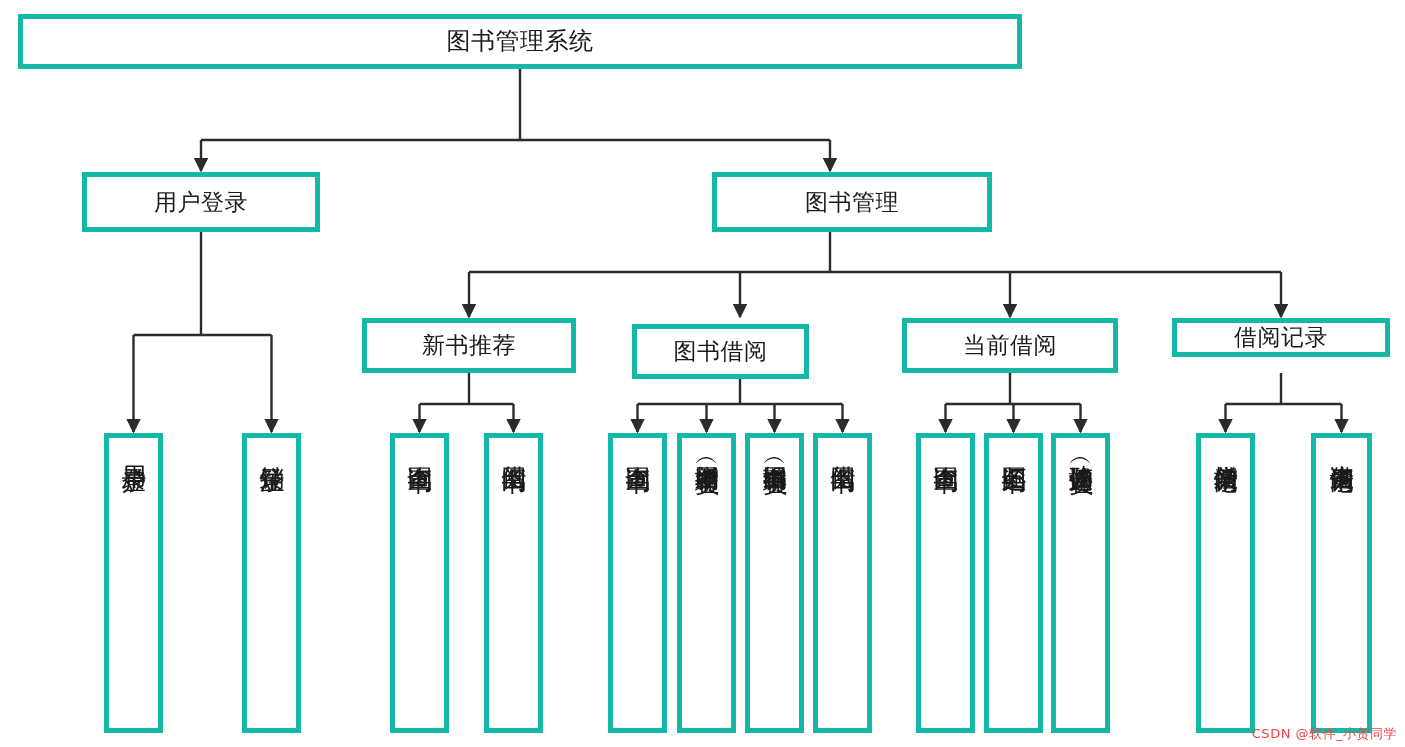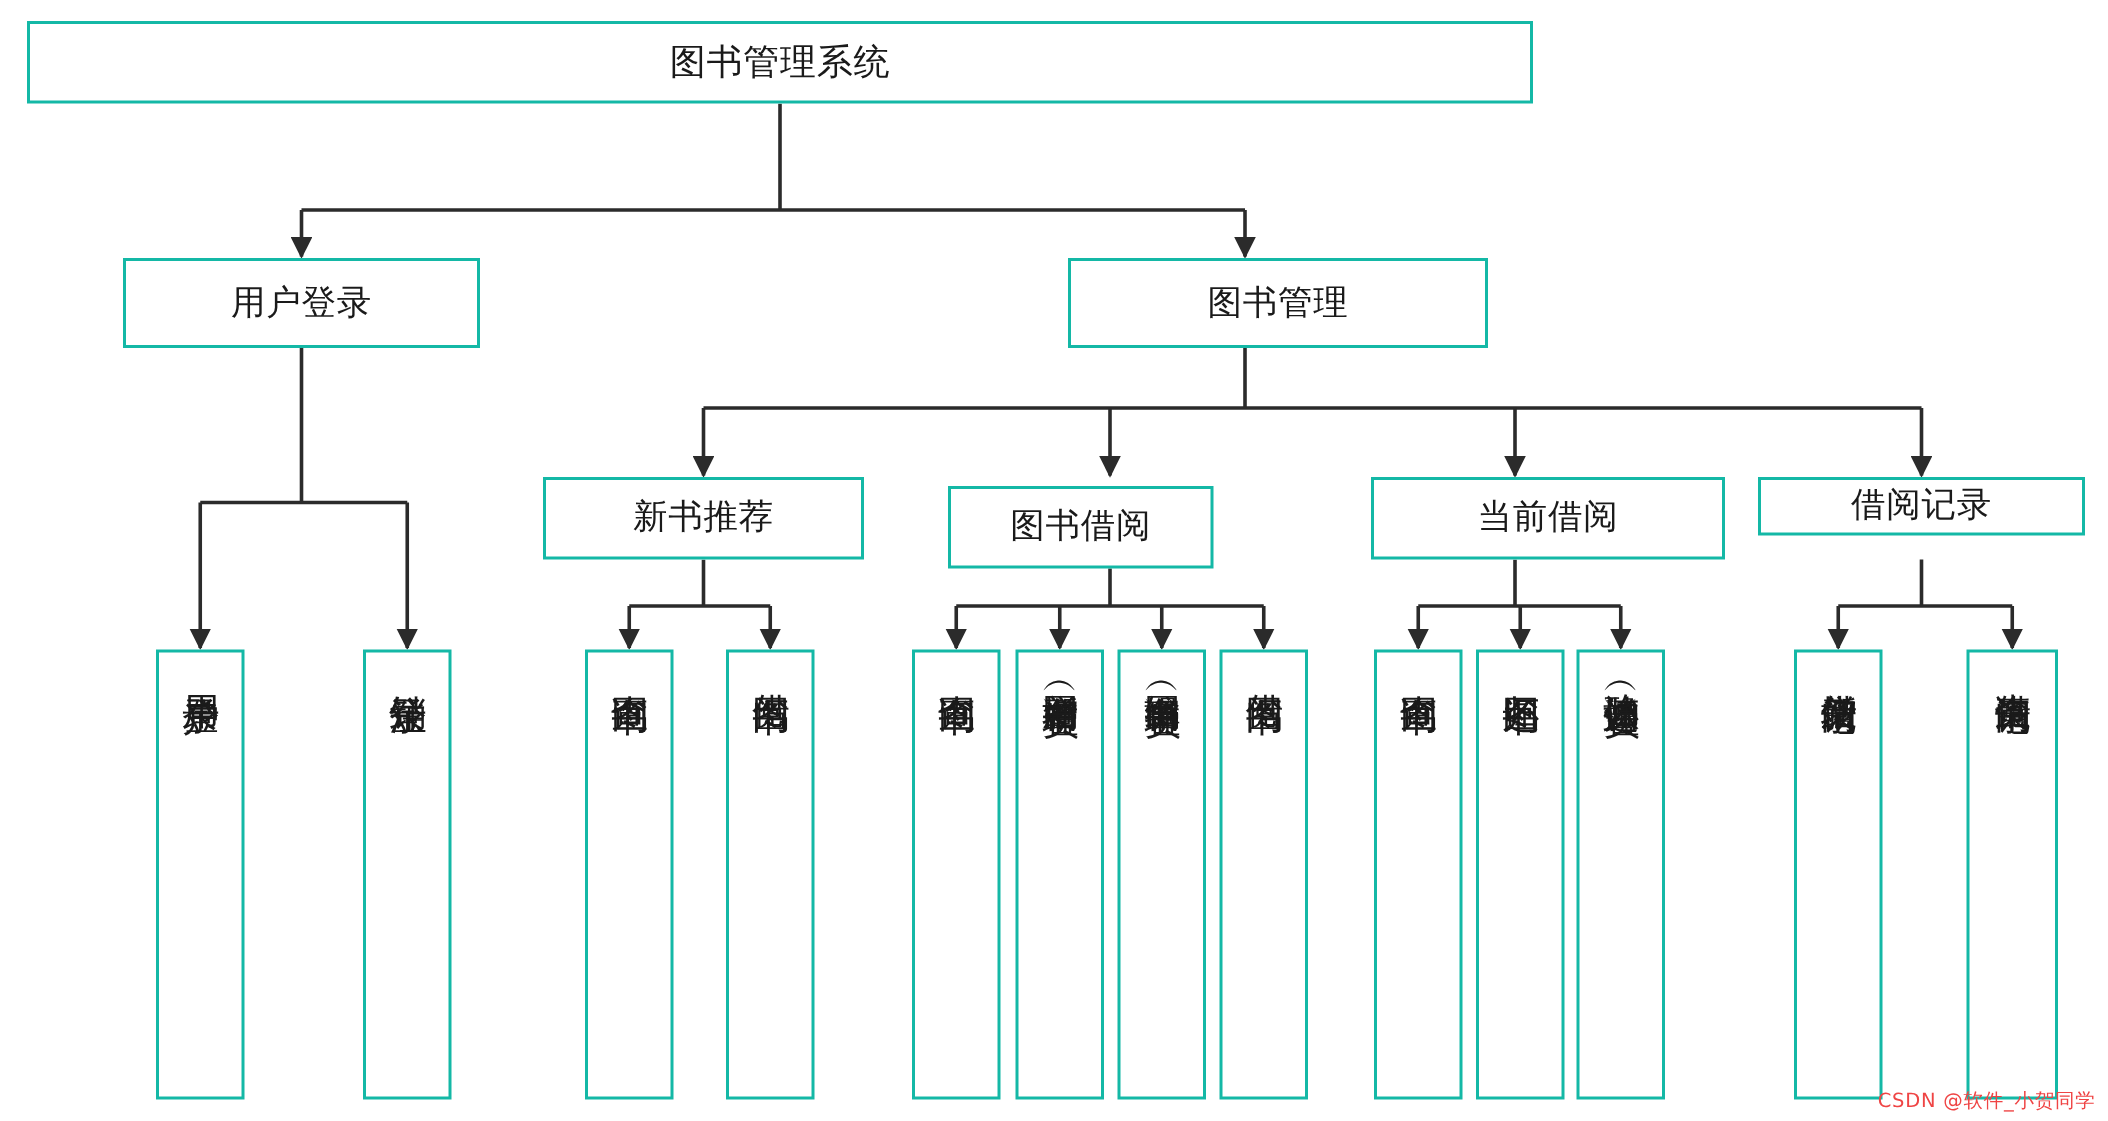--- a/index.html
+++ b/index.html
@@ -18,21 +18,21 @@
   #edges{
     position:absolute;
     left:0; top:0;
     width:1405px; height:747px;
     pointer-events:none;
   }
   .node{
     position:absolute;
     box-sizing:border-box;
     background:#ffffff;
-    border:2px solid #14b8a6;
+    border:5px solid #14b8a6;
     display:flex;
     align-items:center;
     justify-content:center;
     color:#1a1a1a;
   }
   .node .lbl{
     display:block;
     text-align:center;
     line-height:1.22;
     white-space:nowrap;
@@ -127,21 +127,21 @@
   <div class="node h" style="left: 712px; top: 172px; width: 280px; height: 60px;">
     <span class="lbl">图书管理</span>
   </div>
 
   <div class="node h" style="left: 362px; top: 318px; width: 214px; height: 55px;">
     <span class="lbl">新书推荐</span>
   </div>
   <div class="node h" style="left: 632px; top: 324px; width: 177px; height: 55px;">
     <span class="lbl">图书借阅</span>
   </div>
-  <div class="node h" style="left: 902px; top: 318px; width: 236px; height: 55px; margin-left: 12px;">
+  <div class="node h" style="left: 902px; top: 318px; width: 216px; height: 55px;">
     <span class="lbl">当前借阅</span>
   </div>
   <div class="node h" style="left: 1172px; top: 318px; width: 218px; height: 39px;">
     <span class="lbl">借阅记录</span>
   </div>
 
   <div class="node v" style="left: 104px; top: 433px; width: 59px; height: 300px;">
     <span class="lbl">用户登录</span>
   </div>
   <div class="node v" style="left: 242px; top: 433px; width: 59px; height: 300px;">

